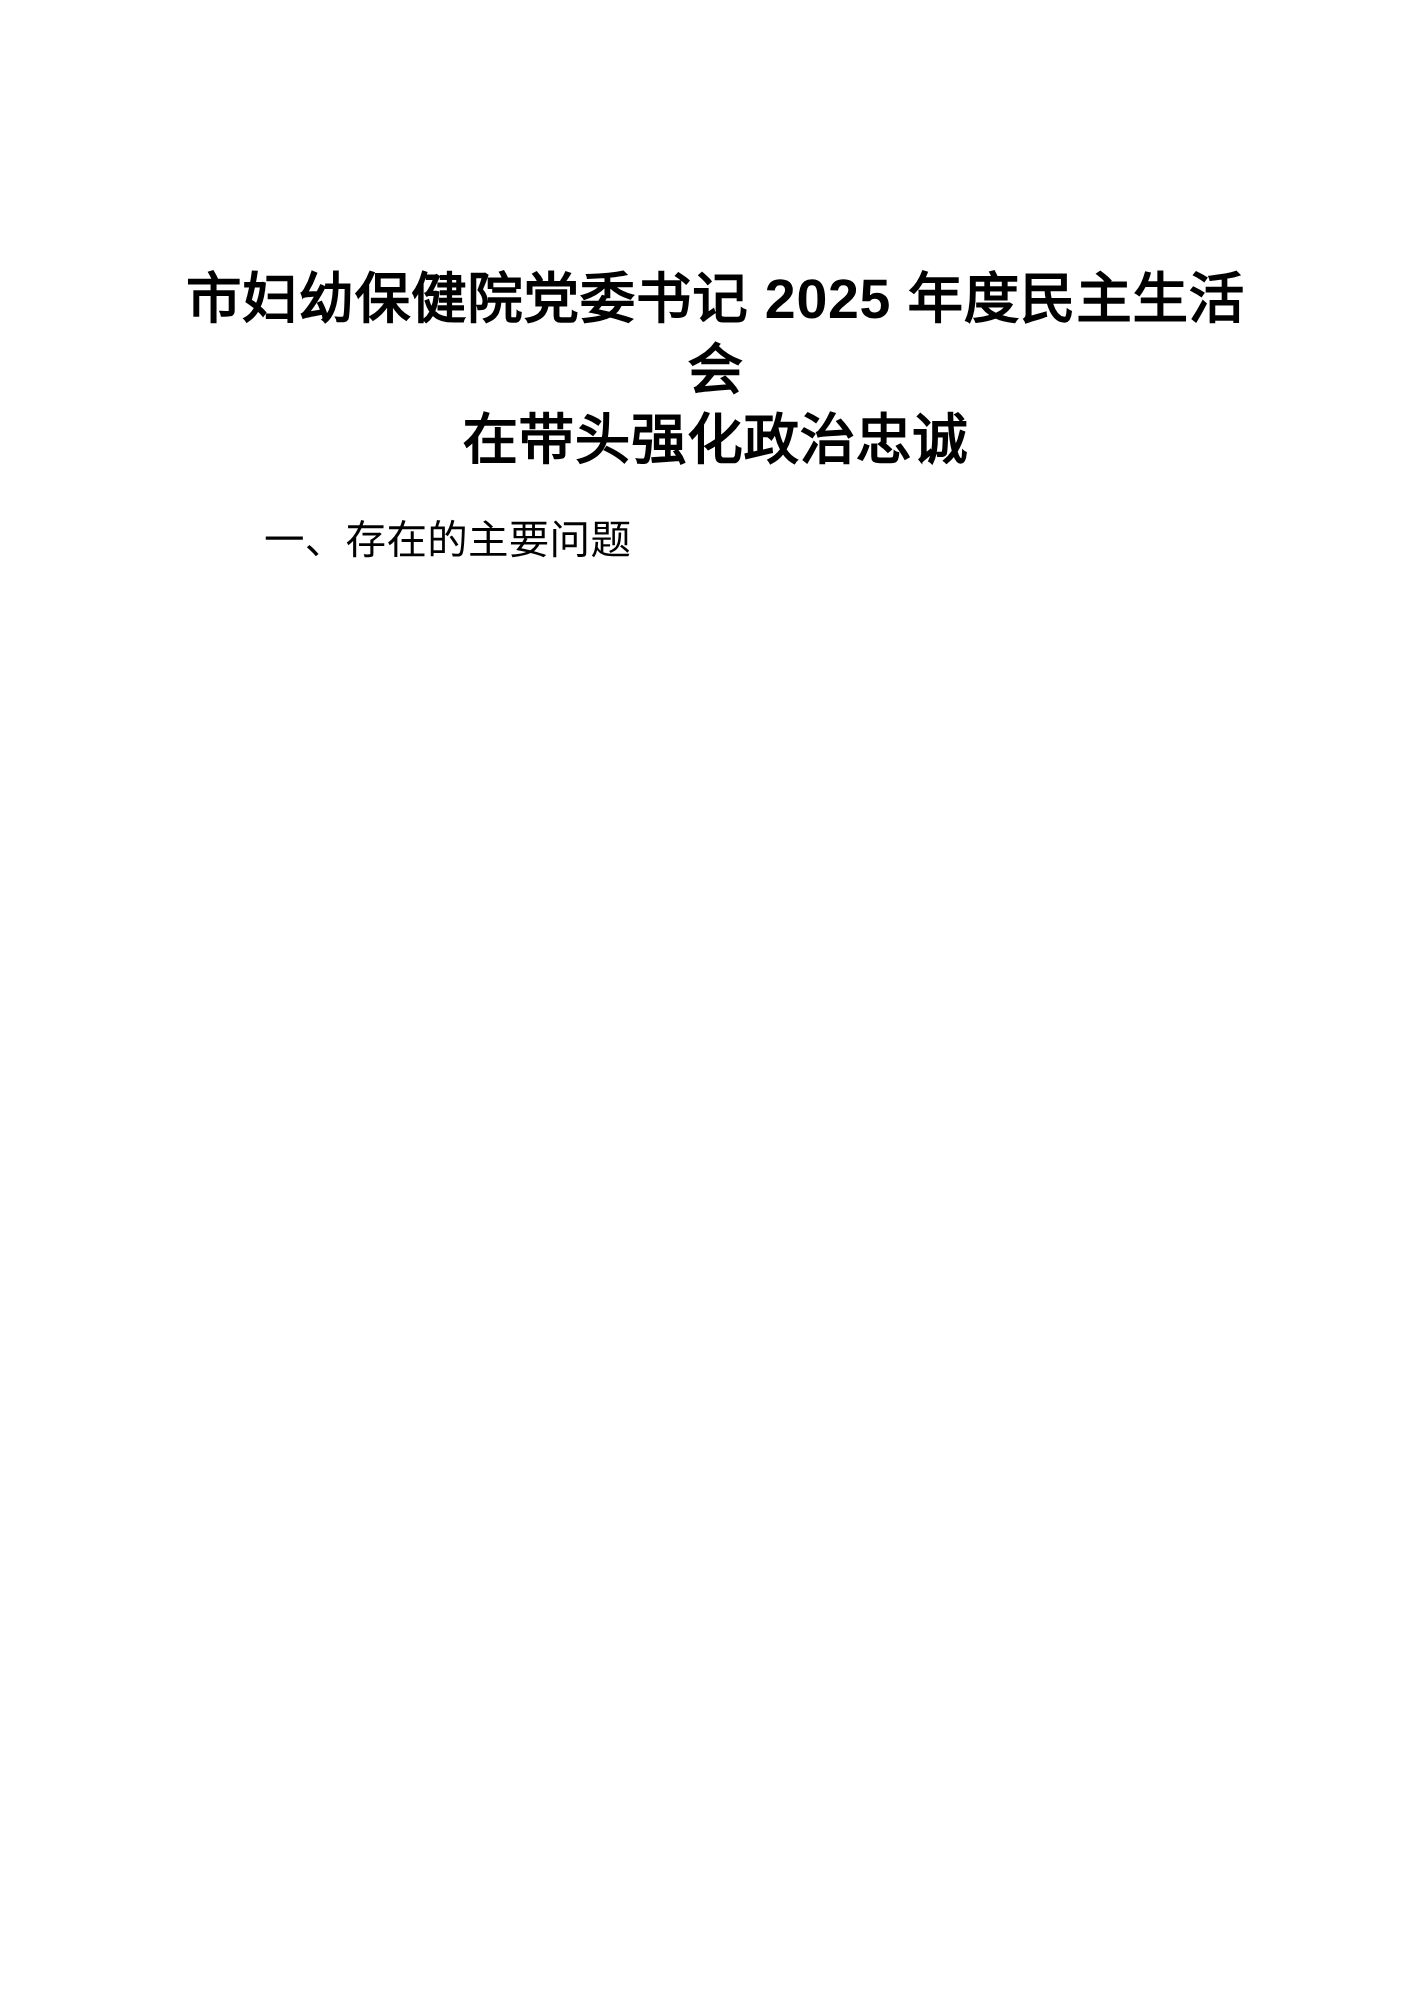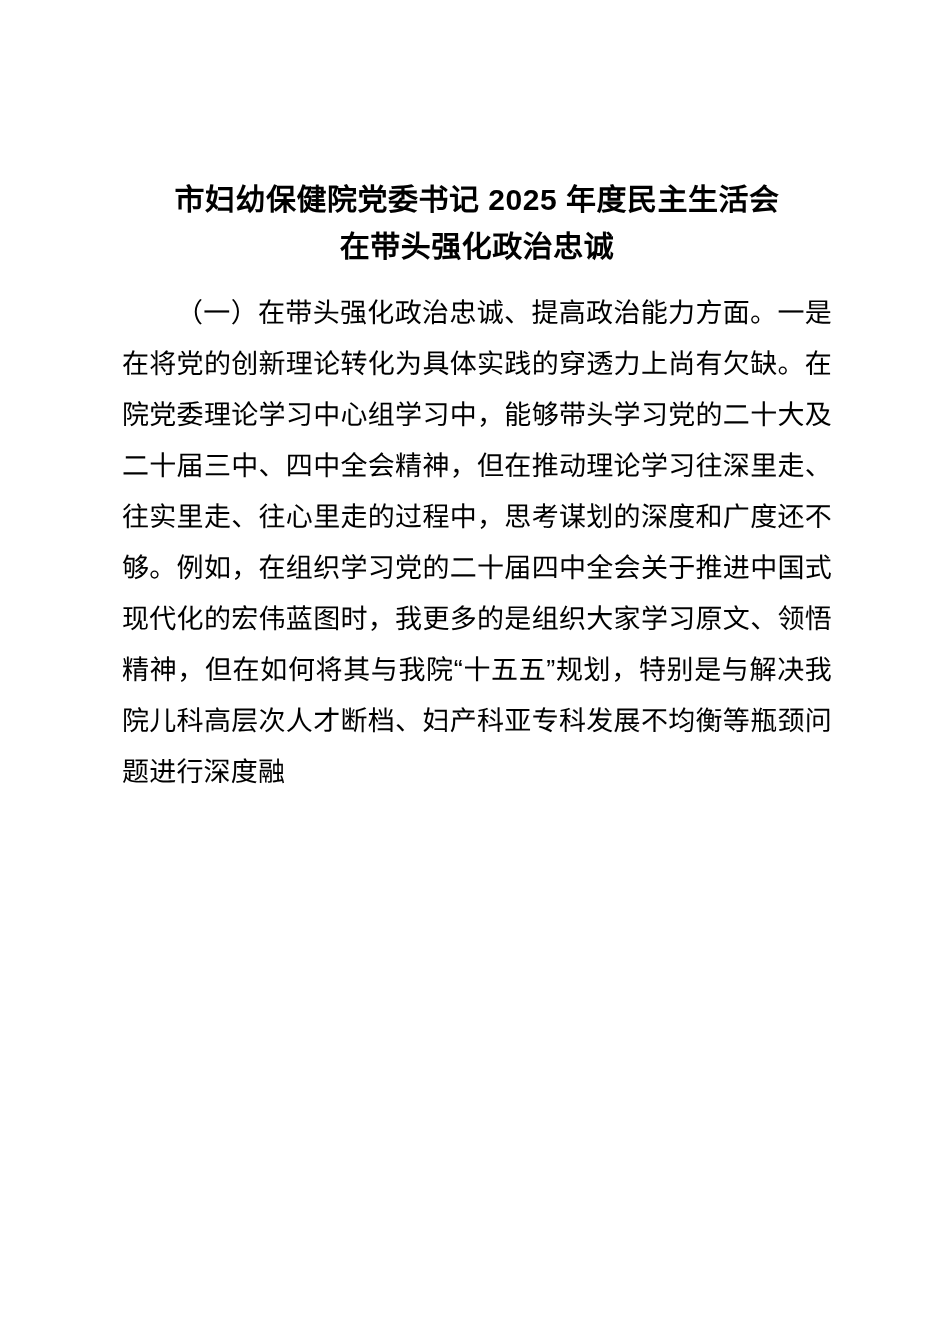--- a/index.html
+++ b/index.html
@@ -23,21 +23,21 @@
   }
 
   .page-body {
     position: absolute;
     left: 122px;
     top: 176px;
     width: 710px;
   }
 
   .doc-title {
-    font-size: 30px;
+    font-size: 37px;
     font-weight: 700;
     line-height: 47px;
     text-align: center;
     letter-spacing: 0.5px;
     margin: 0 0 18px 0;
     word-break: break-all;
   }
 
   .doc-paragraph {
     font-size: 27px;
@@ -69,17 +69,17 @@
 
 <div class="page">
   <div class="page-body">
 
     <h1 class="doc-title">
       <span>市妇幼保健院党委书记 2025 年度民主生活会</span><br>
       <span>在带头强化政治忠诚</span>
     </h1>
 
 
+    <p class="doc-heading">一、存在的主要问题</p>
 
-    <p class="doc-paragraph indent">（一）在带头强化政治忠诚、提高政治能力方面。一是在将党的创新理论转化为具体实践的穿透力上尚有欠缺。在院党委理论学习中心组学习中，能够带头学习党的二十大及二十届三中、四中全会精神，但在推动理论学习往深里走、往实里走、往心里走的过程中，思考谋划的深度和广度还不够。例如，在组织学习党的二十届四中全会关于推进中国式现代化的宏伟蓝图时，我更多的是组织大家学习原文、领悟精神，但在如何将其与我院“十五五”规划，特别是与解决我院儿科高层次人才断档、妇产科亚专科发展不均衡等瓶颈问题进行深度融</p>
 
   </div>
 </div>
 
 </body></html>

